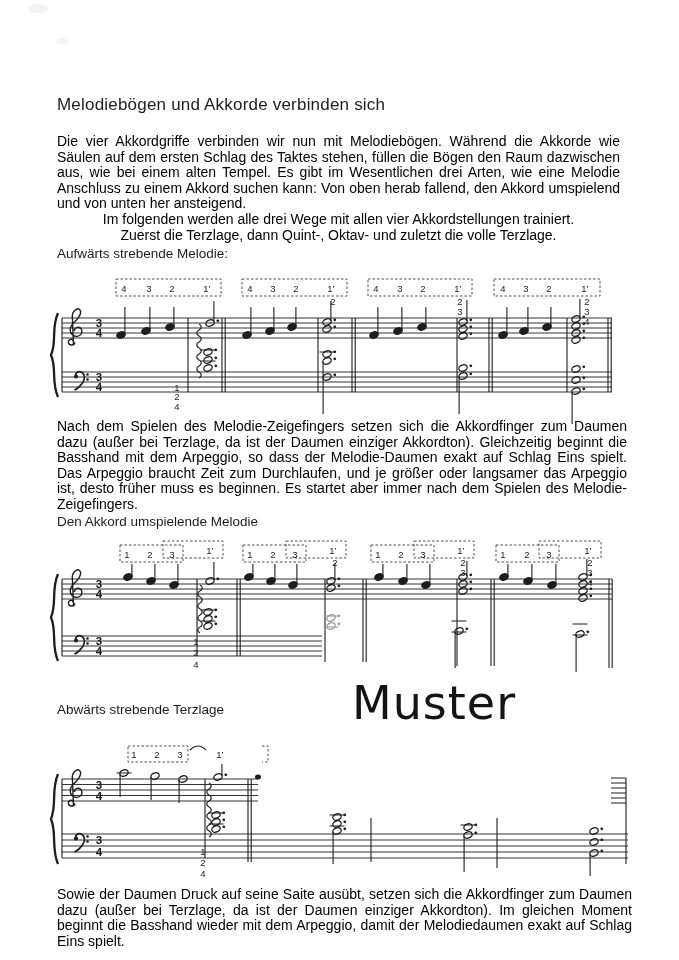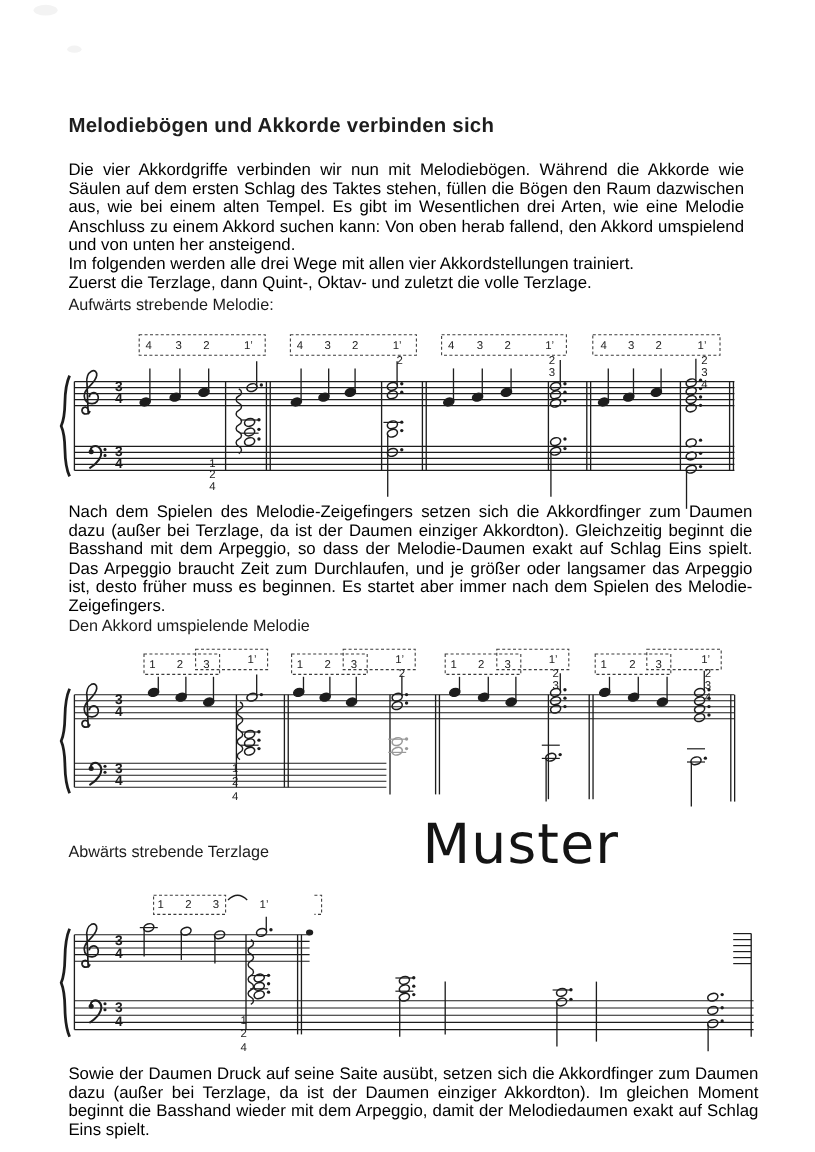--- a/index.html
+++ b/index.html
@@ -1,21 +1,21 @@
 <!DOCTYPE html>
 <html><head>
 <meta charset="utf-8">
 <style>
   html,body{margin:0;padding:0;background:#e8e8e8;}
   .page{position:relative;width:679px;height:960px;background:#ffffff;overflow:hidden;
         font-family:"Liberation Sans",sans-serif;color:#262626;}
   .abs{position:absolute;}
-  .title{font-size:17px;font-weight:700;color:#1d1d1d;letter-spacing:.2px;}
+  .title{font-size:17px;font-weight:400;color:#1d1d1d;letter-spacing:.2px;}
   .para{font-size:14px;line-height:15.6px;text-align:justify;color:#000000;}
-  .para .ln{text-align:left;}
+  .para .ln{text-align:center;}
   .h2{font-size:13.5px;font-weight:500;color:#1c1c1c;text-align:right;}
   .watermark{font-family:"DejaVu Sans",sans-serif;font-size:46px;color:#141414;
              letter-spacing:1px;line-height:1;}
   svg text{font-family:"Liberation Sans",sans-serif;}
   .smudge{background:#f3f3f3;border-radius:50%;}
 </style>
 </head>
 <body>
 
 <div class="page">

